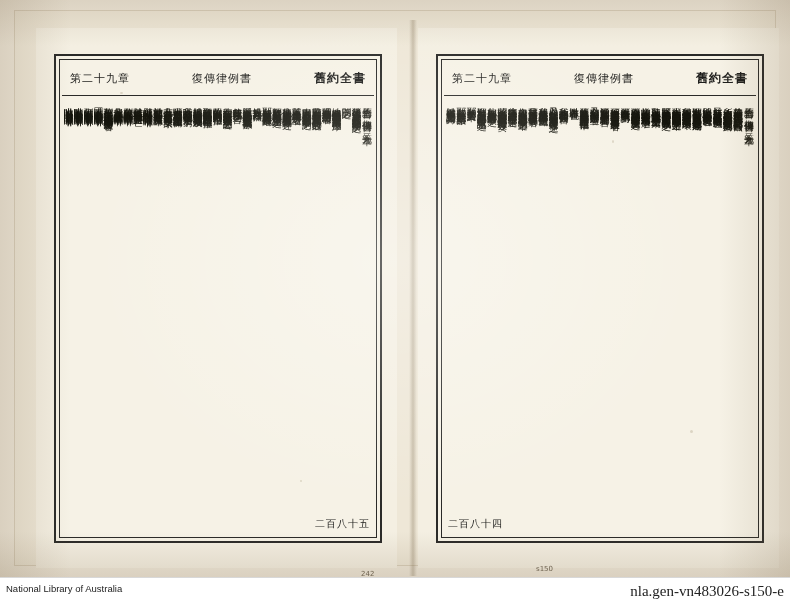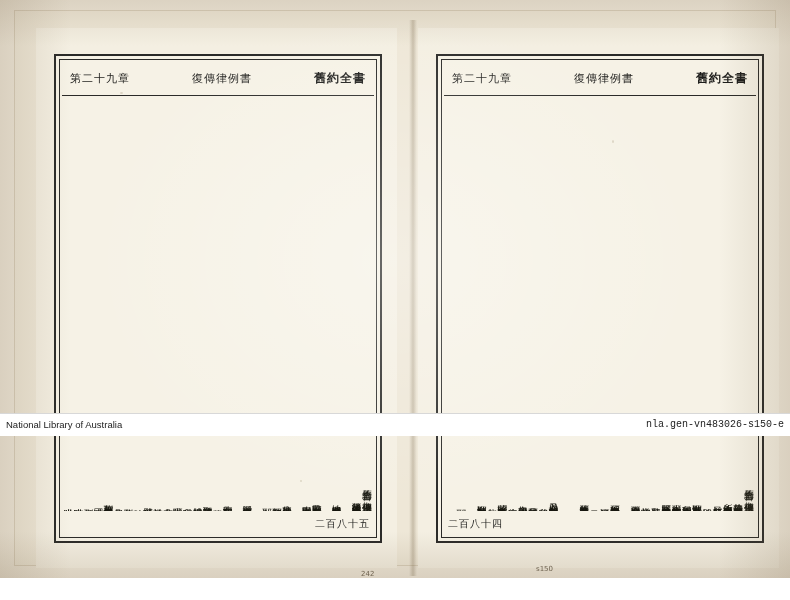--- a/index.html
+++ b/index.html
@@ -9,23 +9,22 @@
   }
   body {
     width: 790px;
     height: 600px;
     font-family: "DejaVu Sans", sans-serif;
     overflow: hidden;
   }
   #page {
     position: relative;
     width: 790px;
-    height: 436px;
+    height: 600px;
     background: #f2ece0;
-    text-align: right;
   }
   
   .scan-bg {
     position: absolute;
     left: 0; top: 0;
     width: 790px; height: 578px;
     background: #efe8da;
   }
   
   .vignette {
@@ -157,23 +156,23 @@
   .credit .lib {
     position: absolute;
     left: 6px; top: 5px;
     font-size: 9.5px;
     color: #222;
     font-family: "Liberation Sans", sans-serif;
   }
   .credit .nla {
     position: absolute;
     right: 6px; top: 5px;
-    font-size: 10px;
+    font-size: 15px;
     color: #222;
-    font-family: Liberation Mono, monospace;
+    font-family: Liberation Serif, serif;
   }
   
   .speck {
     position: absolute;
     background: rgba(120,98,62,0.20);
     border-radius: 50%;
     pointer-events: none;
   }
 </style>
 </head>

